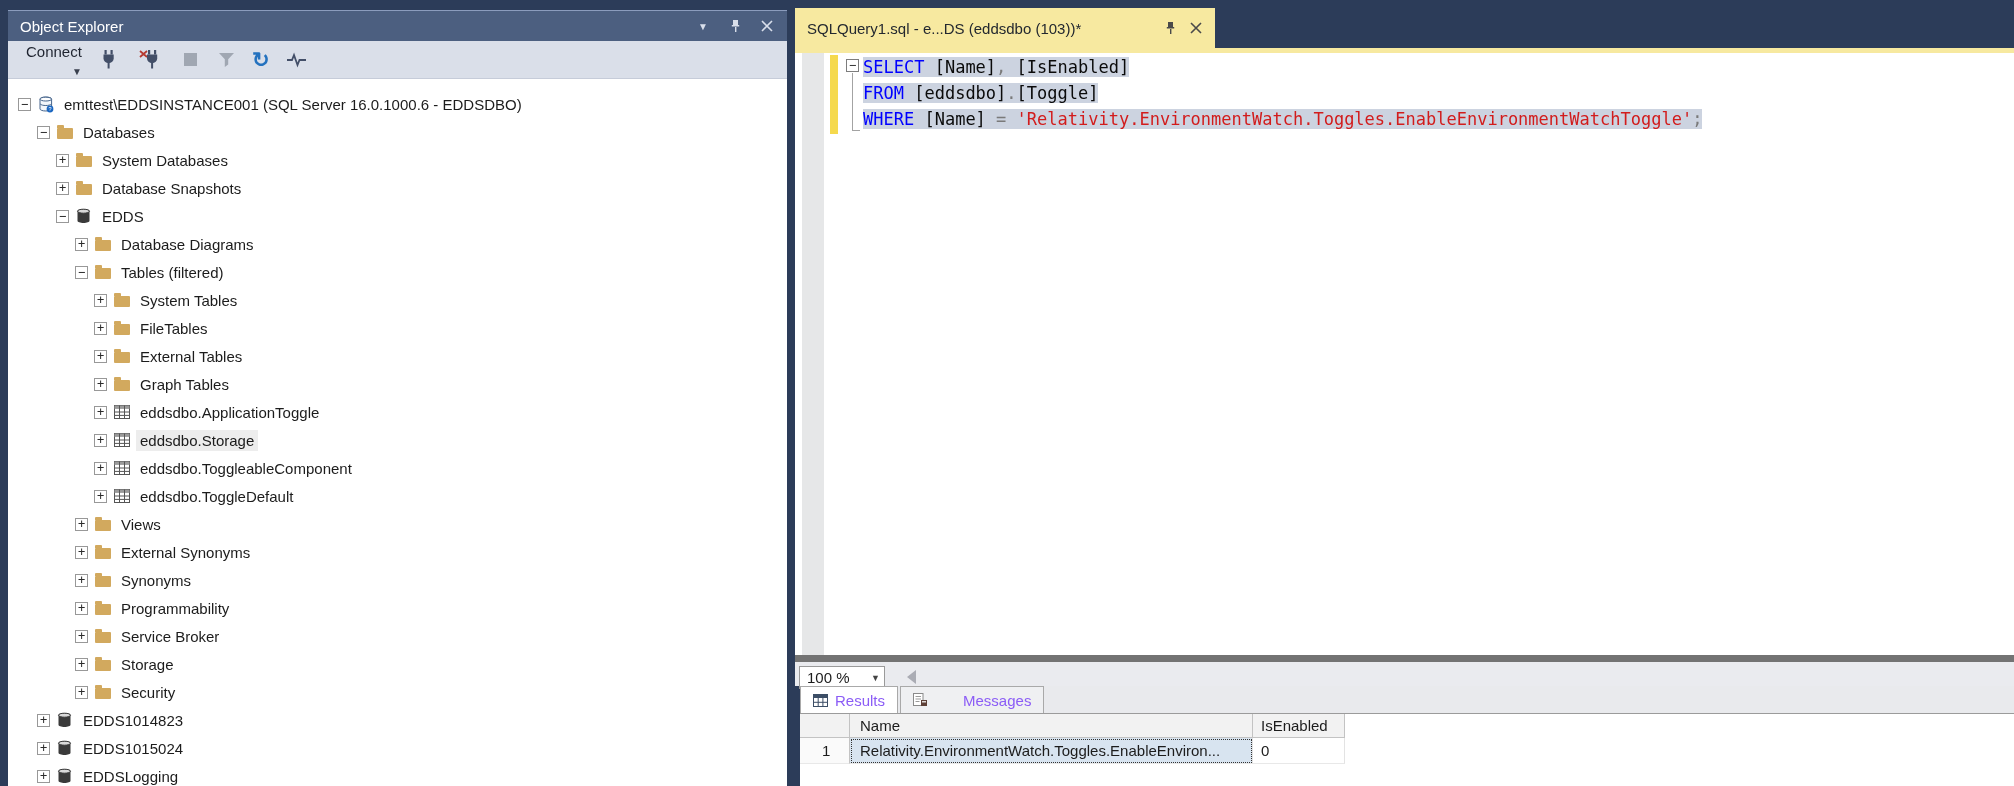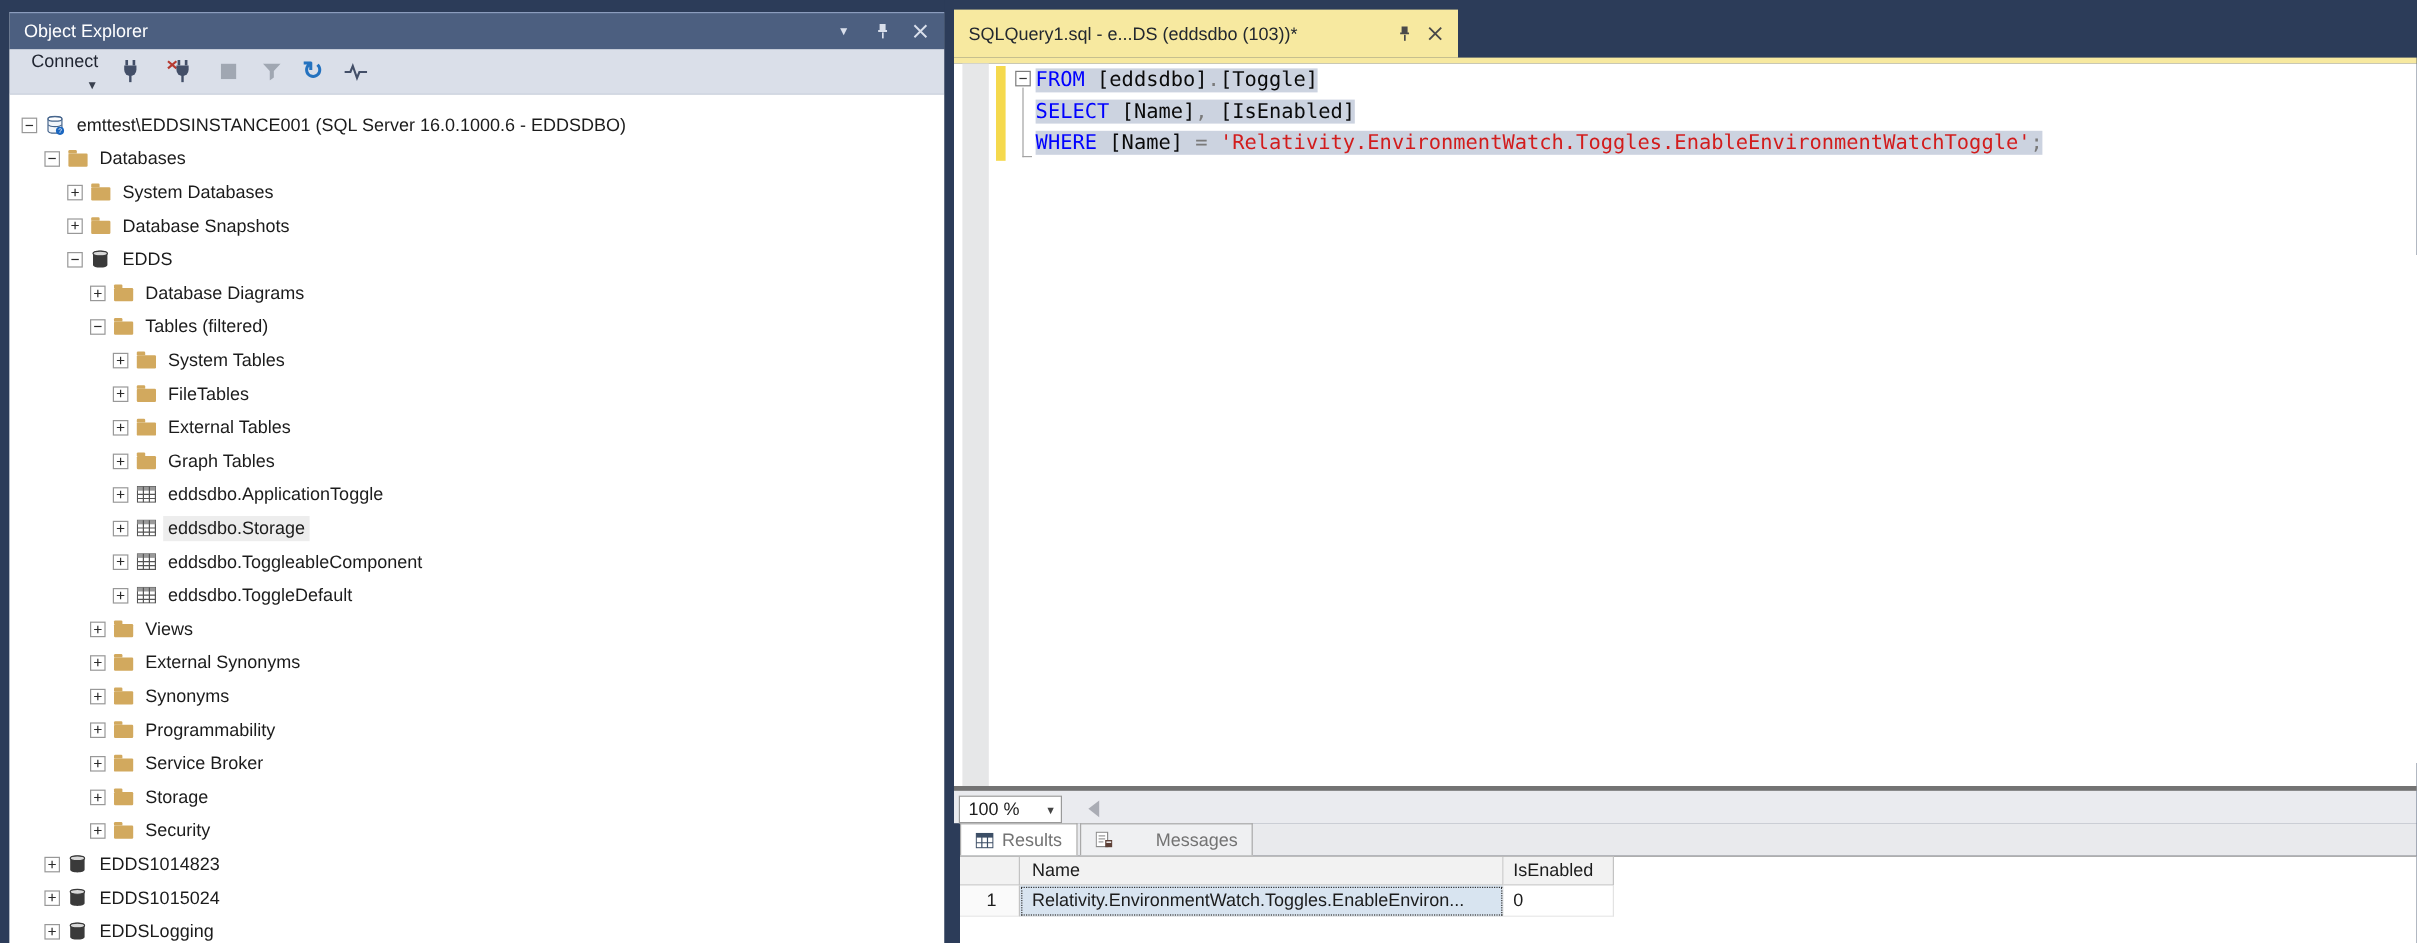--- a/index.html
+++ b/index.html
@@ -59,31 +59,31 @@
   }
   #fold-line{position:absolute;left:57px;top:20px;width:7px;height:57px;border-left:1px solid #a3a3a3;border-bottom:1px solid #a3a3a3;}
   #code{position:absolute;left:68px;top:1px;font-family:"DejaVu Sans Mono","Liberation Mono",monospace;font-size:17px;}
   .code-line{height:26px;line-height:26px;white-space:pre;}
   .code-sel{background:#ccd3e0;}
   .tok-keyword{color:#0000ff;}
   .tok-plain{color:#0a0a0a;}
   .tok-operator{color:#7a7a7a;}
   .tok-string{color:#d21c1c;}
   
-  #zoom-strip{position:absolute;left:8px;top:655px;right:0;height:31px;background:#eaebef;border-top:4px solid #737373;box-sizing:border-box;}
+  #zoom-strip{position:absolute;left:8px;top:655px;right:0;height:31px;background:#eaebef;border-top:7px solid #737373;box-sizing:border-box;}
   #zoom-combo{
     position:absolute;left:4px;top:4px;width:86px;height:23px;background:#fff;border:1px solid #9a9a9a;
     box-sizing:border-box;display:flex;align-items:center;font-size:15px;color:#1c1c1c;
   }
   #zoom-combo .zc-label{flex:1;padding-left:7px;}
   #zoom-combo .zc-arrow{width:17px;text-align:center;font-size:9px;color:#444;}
   #hscroll-left{position:absolute;left:112px;top:8px;width:0;height:0;border-top:7px solid transparent;border-bottom:7px solid transparent;border-right:9px solid #aaacb4;}
   
   #results-tabs{position:absolute;left:13px;top:686px;right:0;height:27px;background:#e9eaed;display:flex;align-items:stretch;}
-  .r-tab{display:flex;align-items:center;gap:7px;padding:0 12px;font-size:15px;color:#737373;border:1px solid #a9a9a9;border-bottom:none;box-sizing:border-box;}
+  .r-tab{display:flex;align-items:center;gap:7px;padding:0 12px;font-size:15px;color:#8b5cf6;border:1px solid #a9a9a9;border-bottom:none;box-sizing:border-box;}
   .r-tab.active{background:#ffffff;}
   .r-tab.inactive{background:#eff0f2;margin-left:2px;gap:36px;}
   #grid{position:absolute;left:13px;top:713px;right:0;bottom:0;background:#ffffff;border-top:1px solid #9b9b9b;box-sizing:border-box;}
   .g-row{display:flex;}
   .g-cell{box-sizing:border-box;font-size:15px;color:#1c1c1c;overflow:hidden;white-space:nowrap;display:flex;align-items:center;}
   .g-head{height:24px;background:#f2f2f2;border-right:1px solid #c3c3c3;border-bottom:1px solid #c3c3c3;}
   .g-data{height:26px;background:#fff;border-right:1px solid #e3e3e3;border-bottom:1px solid #e8e8e8;}
   .g-rowhead{width:50px;justify-content:flex-start;padding-left:22px;}
   .g-col-name{width:403px;padding-left:10px;}
   .g-col-isenabled{width:92px;padding-left:8px;}
@@ -386,22 +386,22 @@
     </span>
   </div>
   <div id="tab-underline"></div>
 
   <div id="editor">
     <div id="glyph-margin"></div>
     <div id="change-bar"></div>
     <div id="fold-box">−</div>
     <div id="fold-line"></div>
     <div id="code">
+        <div class="code-line"><span class="code-sel"><span class="tok-keyword">SELECT</span><span class="tok-plain"> </span><span class="tok-plain">[Name]</span><span class="tok-operator">,</span><span class="tok-plain"> </span><span class="tok-plain">[IsEnabled]</span></span></div>
         <div class="code-line"><span class="code-sel"><span class="tok-keyword">FROM</span><span class="tok-plain"> </span><span class="tok-plain">[eddsdbo]</span><span class="tok-operator">.</span><span class="tok-plain">[Toggle]</span></span></div>
-        <div class="code-line"><span class="code-sel"><span class="tok-keyword">SELECT</span><span class="tok-plain"> </span><span class="tok-plain">[Name]</span><span class="tok-operator">,</span><span class="tok-plain"> </span><span class="tok-plain">[IsEnabled]</span></span></div>
         <div class="code-line"><span class="code-sel"><span class="tok-keyword">WHERE</span><span class="tok-plain"> </span><span class="tok-plain">[Name]</span><span class="tok-plain"> </span><span class="tok-operator">=</span><span class="tok-plain"> </span><span class="tok-string">'Relativity.EnvironmentWatch.Toggles.EnableEnvironmentWatchToggle'</span><span class="tok-operator">;</span></span></div>
       </div>
   </div>
 
   <div id="zoom-strip">
     <div id="zoom-combo">
       <span class="zc-label">100 %</span>
       <span class="zc-arrow">▼</span>
     </div>
     <div id="hscroll-left"></div>

